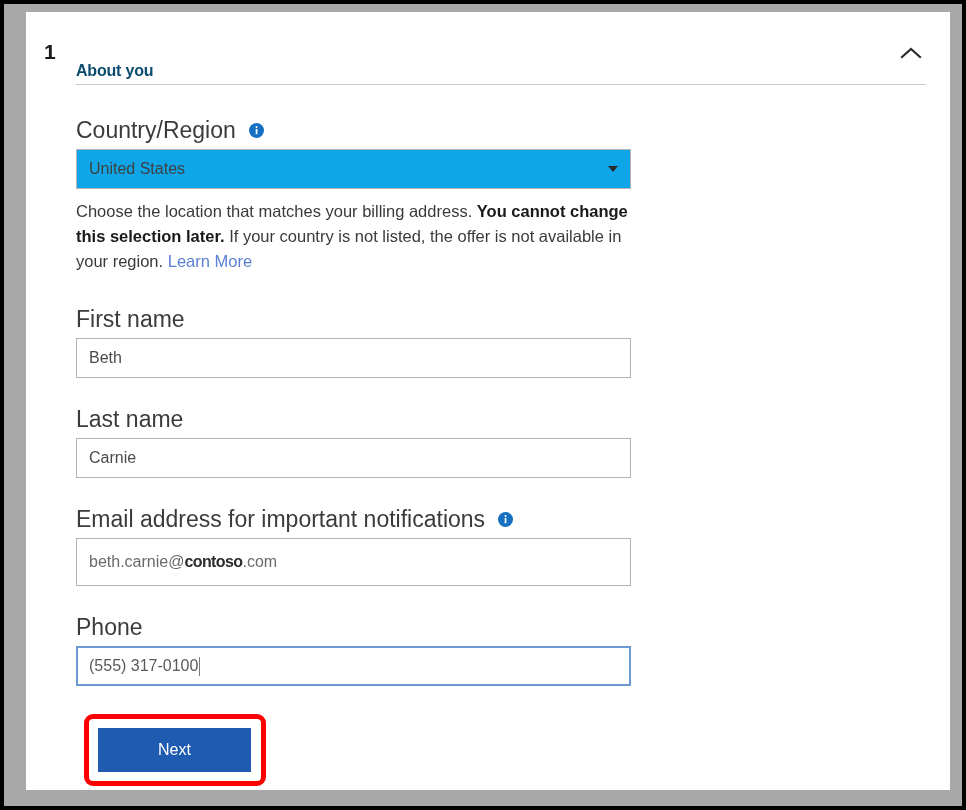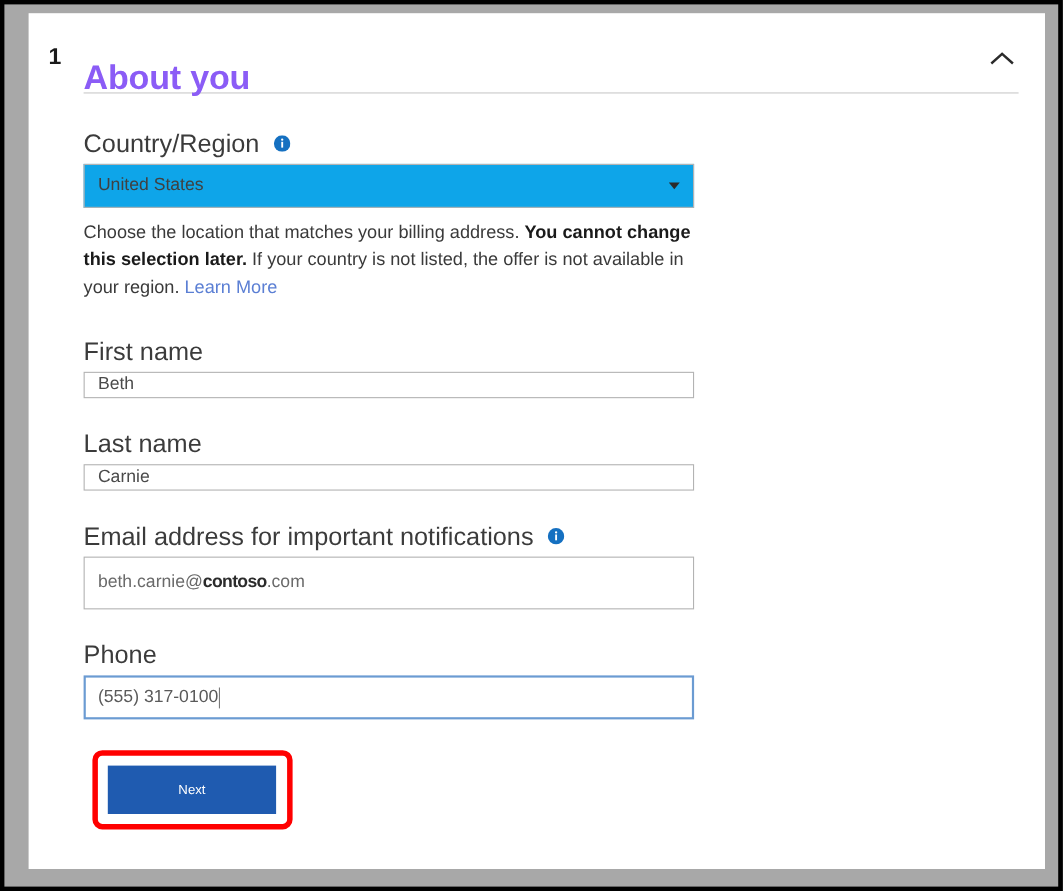--- a/index.html
+++ b/index.html
@@ -45,23 +45,23 @@
   }
   .step-number {
     font-size: 21px;
     font-weight: bold;
     color: #1a1a1a;
     width: 32px;
     flex: 0 0 32px;
     text-align: left;
   }
   .section-title {
-    font-size: 31px;
+    font-size: 16px;
     font-weight: bold;
-    color: #8b5cf6;
+    color: #0c4a6e;
     letter-spacing: -0.2px;
     margin-top: 38px;
   }
   .chevron-btn {
     position: absolute;
     right: 0; top: 4px;
     width: 30px; height: 30px;
     display: flex; align-items: center; justify-content: center;
     cursor: pointer;
     background: none; border: none; padding: 0;
@@ -97,21 +97,21 @@
     display: inline-flex;
     margin-left: 13px;
     width: 15px; height: 15px;
     cursor: pointer;
     flex: 0 0 15px;
   }
   .info-icon svg { display: block; }
 
   .text-input {
     width: 555px;
-    height: 24px;
+    height: 40px;
     border: 1px solid #b3b3b3;
     background: #ffffff;
     font-family: "Liberation Sans", sans-serif;
     font-size: 16px;
     color: #4a4a4a;
     padding: 0 12px;
     outline: none;
     border-radius: 0;
   }
   .text-input::placeholder { color: #8a8a8a; }
@@ -214,21 +214,21 @@
     pointer-events: none;
   }
   .next-button {
     position: absolute;
     left: 22px; top: 14px;
     width: 153px; height: 44px;
     background: #1f5bb0;
     border: none;
     color: #ffffff;
     font-family: "Liberation Sans", sans-serif;
-    font-size: 12px;
+    font-size: 16px;
     cursor: pointer;
     display: flex; align-items: center; justify-content: center;
     border-radius: 0;
   }
 </style>
 </head>
 <body>
 
 <div id="screen">
   <div id="gray-frame"></div>

